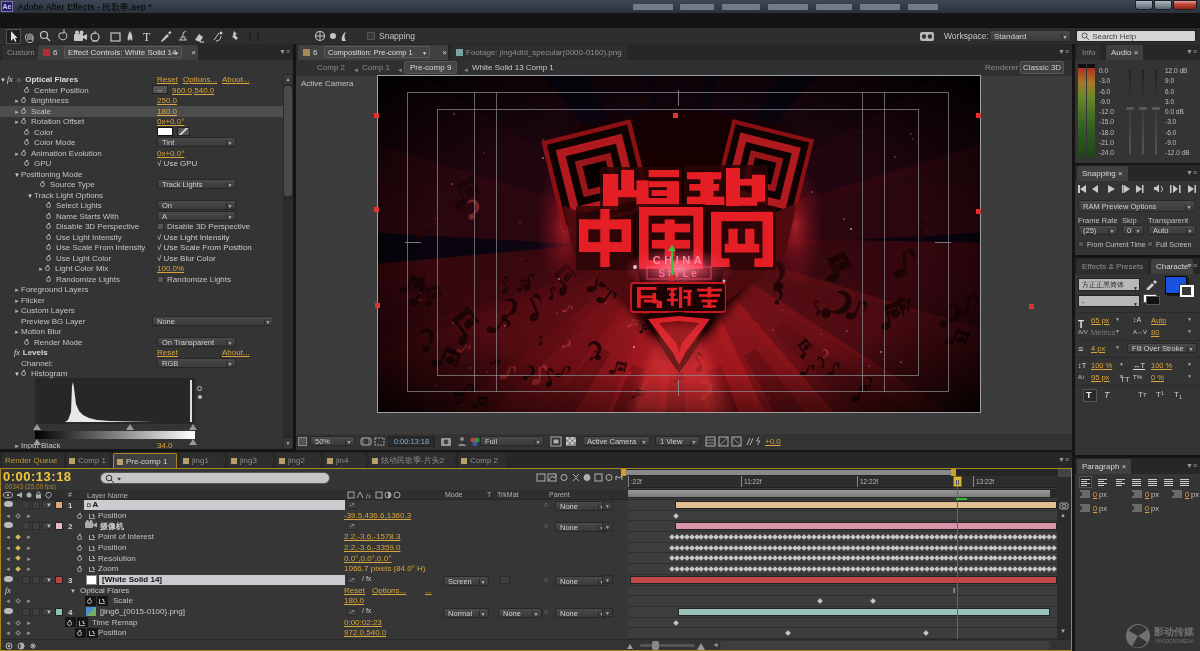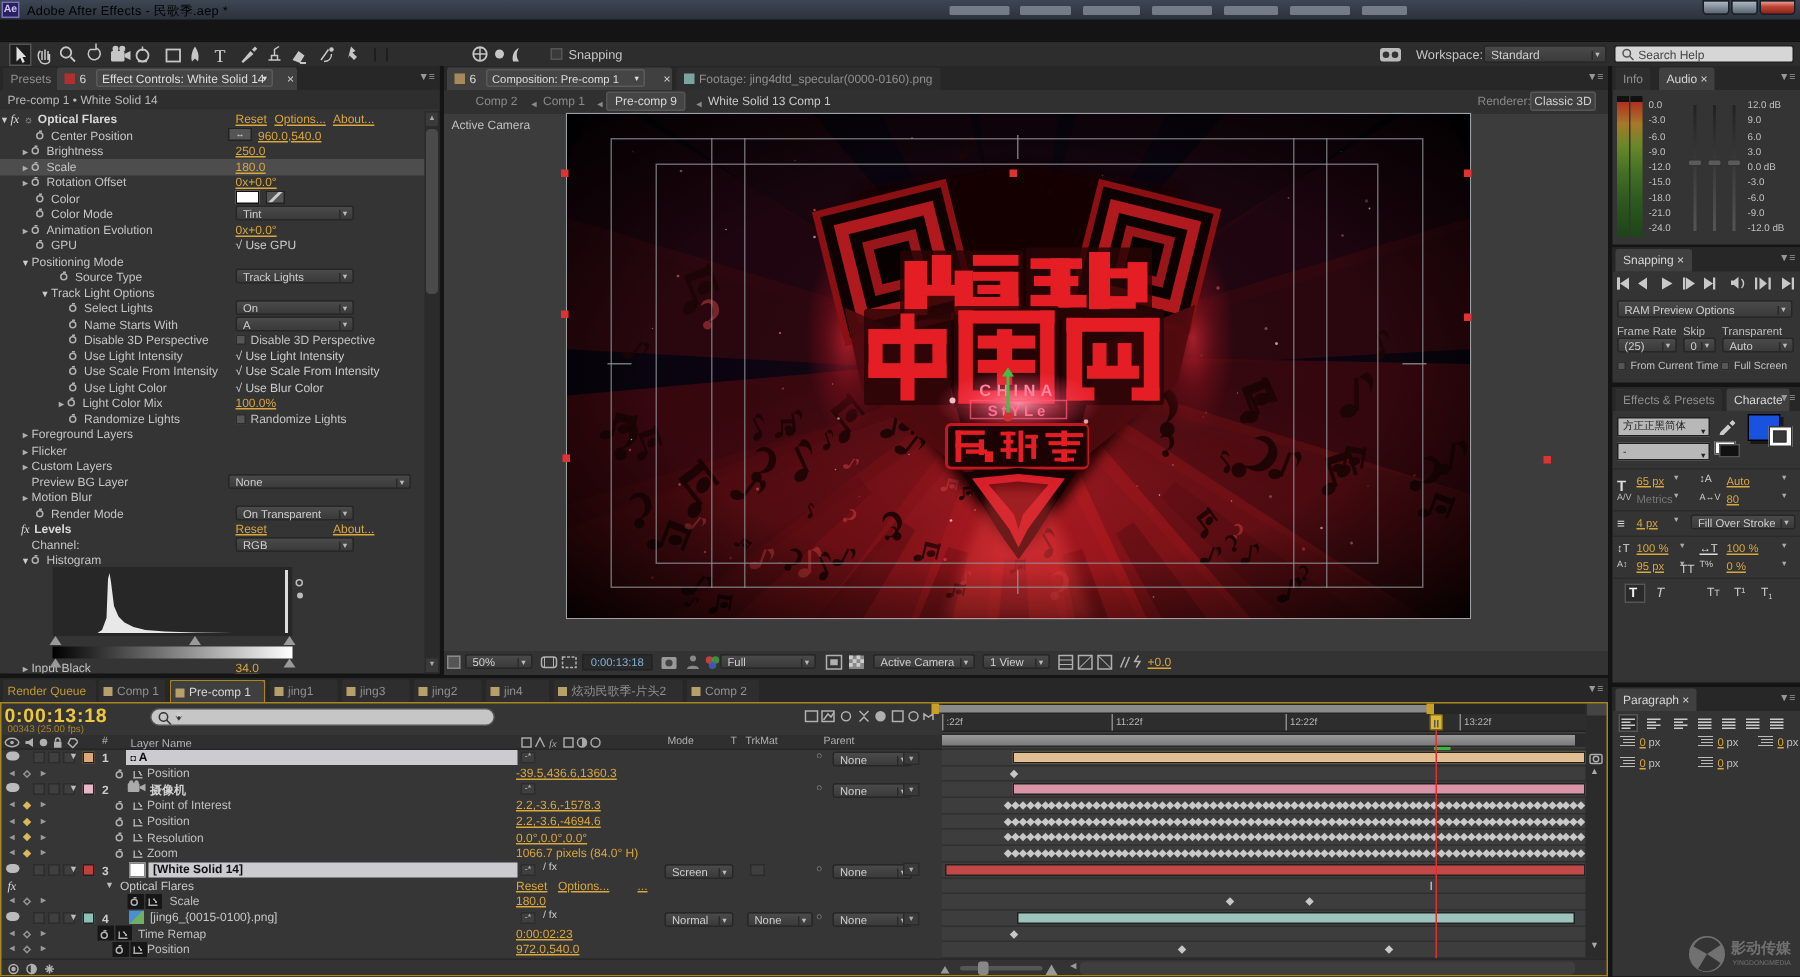--- a/index.html
+++ b/index.html
@@ -110,44 +110,43 @@
 <span style="position:absolute;left:944px;top:3px;font-size:8.5px;color:#c5c5c5">Workspace:</span>
 <span class="dd" style="left:989px;top:2px;width:82px;height:12px;line-height:11px;font-size:8px">Standard<i style="top:3px">▼</i></span>
 <span style="position:absolute;left:1076px;top:2px;width:120px;height:12px;background:#d6d6d6;border:1px solid #222;border-radius:2px;color:#444;font-size:8px;line-height:12px;padding-left:4px"><svg width="9" height="9" style="vertical-align:-2px">
           <circle cx="3.5" cy="3.5" r="2.5" fill="none" stroke="#555"></circle>
           <path d="M5.5,5.5 L8,8" stroke="#555"></path>
         </svg> Search Help</span>
 </div>
 
 <div class="abs panel" id="left">
   <div class="tabrow">
-    <span class="tab off" style="left:2px">Presets</span>
+    <span class="tab off" style="left:2px">Custom</span>
     <span class="tab on" style="left:38px;width:160px"><span class="swatch" style="background:#b03030"></span><span style="color:#d8d8d8">6</span><span style="position:absolute;left:26px;top:1px;height:12px;width:118px;background:#454545;border:1px solid #5a5a5a;border-radius:2px;line-height:12px;padding-left:3px;color:#ddd">Effect Controls: White Solid 14<span style="position:absolute;right:2px;top:0;font-size:5px">▼</span></span><span style="position:absolute;right:2px;top:0">×</span></span>
     <span class="pmenu">▼≡</span>
   </div>
-  <div class="abs" style="left:0;top:16px;width:293px;height:13px;background:#2e2e2e;color:#b9b9b9;font-size:8px;line-height:13px;padding-left:5px">Pre-comp 1 • White Solid 14</div>
   <div class="abs" id="fxrows" style="left:0;top:30px;width:293px;height:375px;overflow:hidden">
 <div class="abs" style="left:0;top:31.5px;width:283px;height:11px;background:#4d4d4d"></div>
 <div class="erow" style="top:0px"><span class="arr" style="color:#ccc">▼</span><i class="fxi">fx</i><span class="gear">☼</span><b>Optical Flares</b><span class="lnk" style="position:absolute;left:157px">Reset</span><span class="lnk" style="position:absolute;left:183px">Options...</span><span class="lnk" style="position:absolute;left:222px">About...</span></div>
 <div class="erow" style="top:10.5px"><span style="margin-left:24px" class="sw"></span>Center Position<span class="cpicon"></span><span class="val" style="position:absolute;left:172px;text-decoration:underline">960.0,540.0</span></div>
 <div class="erow" style="top:21px"><span class="arr" style="margin-left:14px">►</span><span class="sw"></span>Brightness<span class="val" style="position:absolute;left:157px;text-decoration:underline">250.0</span></div>
 <div class="erow" style="top:31.5px"><span class="arr" style="margin-left:14px">►</span><span class="sw"></span>Scale<span class="val" style="position:absolute;left:157px;text-decoration:underline">180.0</span></div>
 <div class="erow" style="top:42px"><span class="arr" style="margin-left:14px">►</span><span class="sw"></span>Rotation Offset<span class="val" style="position:absolute;left:157px;text-decoration:underline">0x+0.0°</span></div>
 <div class="erow" style="top:52.5px"><span style="margin-left:24px" class="sw"></span>Color<span style="position:absolute;left:157px;width:16px;height:9px;background:#fff;border:1px solid #111"></span><span style="position:absolute;left:177px;width:13px;height:9px;background:#555;border:1px solid #222;font-size:6px;line-height:8px;text-align:center;background:#555 linear-gradient(135deg,transparent 40%,#ccc 45%,#ccc 55%,transparent 60%)"></span></div>
 <div class="erow" style="top:63px"><span style="margin-left:24px" class="sw"></span>Color Mode<span class="dd" style="left:157px;width:79px">Tint<i>▼</i></span></div>
 <div class="erow" style="top:73.5px"><span class="arr" style="margin-left:14px">►</span><span class="sw"></span>Animation Evolution<span class="val" style="position:absolute;left:157px;text-decoration:underline">0x+0.0°</span></div>
 <div class="erow" style="top:84px"><span style="margin-left:24px" class="sw"></span>GPU<span style="position:absolute;left:157px;color:#ccc">√ Use GPU</span></div>
 <div class="erow" style="top:94.5px"><span class="arr" style="margin-left:14px;color:#ccc">▼</span>Positioning Mode</div>
 <div class="erow" style="top:105px"><span style="margin-left:40px" class="sw"></span>Source Type<span class="dd" style="left:157px;width:79px">Track Lights<i>▼</i></span></div>
 <div class="erow" style="top:115.5px"><span class="arr" style="margin-left:27px;color:#ccc">▼</span>Track Light Options</div>
 <div class="erow" style="top:126px"><span style="margin-left:46px" class="sw"></span>Select Lights<span class="dd" style="left:157px;width:79px">On<i>▼</i></span></div>
 <div class="erow" style="top:136.5px"><span style="margin-left:46px" class="sw"></span>Name Starts With<span class="dd" style="left:157px;width:79px">A<i>▼</i></span></div>
 <div class="erow" style="top:147px"><span style="margin-left:46px" class="sw"></span>Disable 3D Perspective<span style="position:absolute;left:157px"><span class="cb"></span>Disable 3D Perspective</span></div>
 <div class="erow" style="top:157.5px"><span style="margin-left:46px" class="sw"></span>Use Light Intensity<span style="position:absolute;left:157px;color:#ccc">√ Use Light Intensity</span></div>
-<div class="erow" style="top:168px"><span style="margin-left:46px" class="sw"></span>Use Scale From Intensity<span style="position:absolute;left:157px;color:#ccc">√ Use Scale From Intensity</span></div>
+<div class="erow" style="top:168px"><span style="margin-left:46px" class="sw"></span>Use Scale From Intensity<span style="position:absolute;left:157px;color:#ccc">√ Use Scale From Position</span></div>
 <div class="erow" style="top:178.5px"><span style="margin-left:46px" class="sw"></span>Use Light Color<span style="position:absolute;left:157px;color:#ccc">√ Use Blur Color</span></div>
 <div class="erow" style="top:189px"><span class="arr" style="margin-left:38px">►</span><span class="sw"></span>Light Color Mix<span class="val" style="position:absolute;left:157px;text-decoration:underline">100.0%</span></div>
 <div class="erow" style="top:199.5px"><span style="margin-left:46px" class="sw"></span>Randomize Lights<span style="position:absolute;left:157px"><span class="cb"></span>Randomize Lights</span></div>
 <div class="erow" style="top:210px"><span class="arr" style="margin-left:14px">►</span>Foreground Layers</div>
 <div class="erow" style="top:220.5px"><span class="arr" style="margin-left:14px">►</span>Flicker</div>
 <div class="erow" style="top:231px"><span class="arr" style="margin-left:14px">►</span>Custom Layers</div>
 <div class="erow" style="top:241.5px"><span style="margin-left:21px"></span>Preview BG Layer<span class="dd" style="left:152px;width:122px">None<i>▼</i></span></div>
 <div class="erow" style="top:252px"><span class="arr" style="margin-left:14px">►</span>Motion Blur</div>
 <div class="erow" style="top:262.5px"><span style="margin-left:24px" class="sw"></span>Render Mode<span class="dd" style="left:157px;width:79px">On Transparent<i>▼</i></span></div>
 <div class="erow" style="top:273px"><i class="fxi" style="margin-left:14px">fx</i><b>Levels</b><span class="lnk" style="position:absolute;left:157px">Reset</span><span class="lnk" style="position:absolute;left:222px">About...</span></div>
@@ -1309,21 +1308,21 @@
       <span class="abs swc" style="left:77px;top:81px"></span>
       <span class="abs gic" style="left:89px;top:81px"></span>
       <span class="abs" style="left:98px;top:80px;font-size:8px;color:#c0c0c0">Point of Interest</span>
       <span class="val abs" style="left:344px;top:80px;font-size:8px;text-decoration:underline">2.2,-3.6,-1578.3</span>
 <span class="abs" style="left:5px;top:93px;font-size:6px;color:#999">◄</span>
       <span class="abs" style="left:16px;top:94px;width:4px;height:4px;background:#d8b858;transform:rotate(45deg)"></span>
       <span class="abs" style="left:26px;top:93px;font-size:6px;color:#999">►</span>
       <span class="abs swc" style="left:77px;top:92px"></span>
       <span class="abs gic" style="left:89px;top:92px"></span>
       <span class="abs" style="left:98px;top:91px;font-size:8px;color:#c0c0c0">Position</span>
-      <span class="val abs" style="left:344px;top:91px;font-size:8px;text-decoration:underline">2.2,-3.6,-4694.6</span>
+      <span class="val abs" style="left:344px;top:91px;font-size:8px;text-decoration:underline">2.2,-3.6,-3359.0</span>
 <span class="abs" style="left:5px;top:104px;font-size:6px;color:#999">◄</span>
       <span class="abs" style="left:16px;top:104px;width:4px;height:4px;background:#d8b858;transform:rotate(45deg)"></span>
       <span class="abs" style="left:26px;top:104px;font-size:6px;color:#999">►</span>
       <span class="abs swc" style="left:77px;top:102px"></span>
       <span class="abs gic" style="left:89px;top:102px"></span>
       <span class="abs" style="left:98px;top:102px;font-size:8px;color:#c0c0c0">Resolution</span>
       <span class="val abs" style="left:344px;top:102px;font-size:8px;text-decoration:underline">0.0°,0.0°,0.0°</span>
 <span class="abs" style="left:5px;top:114px;font-size:6px;color:#999">◄</span>
       <span class="abs" style="left:16px;top:115px;width:4px;height:4px;background:#d8b858;transform:rotate(45deg)"></span>
       <span class="abs" style="left:26px;top:114px;font-size:6px;color:#999">►</span>

